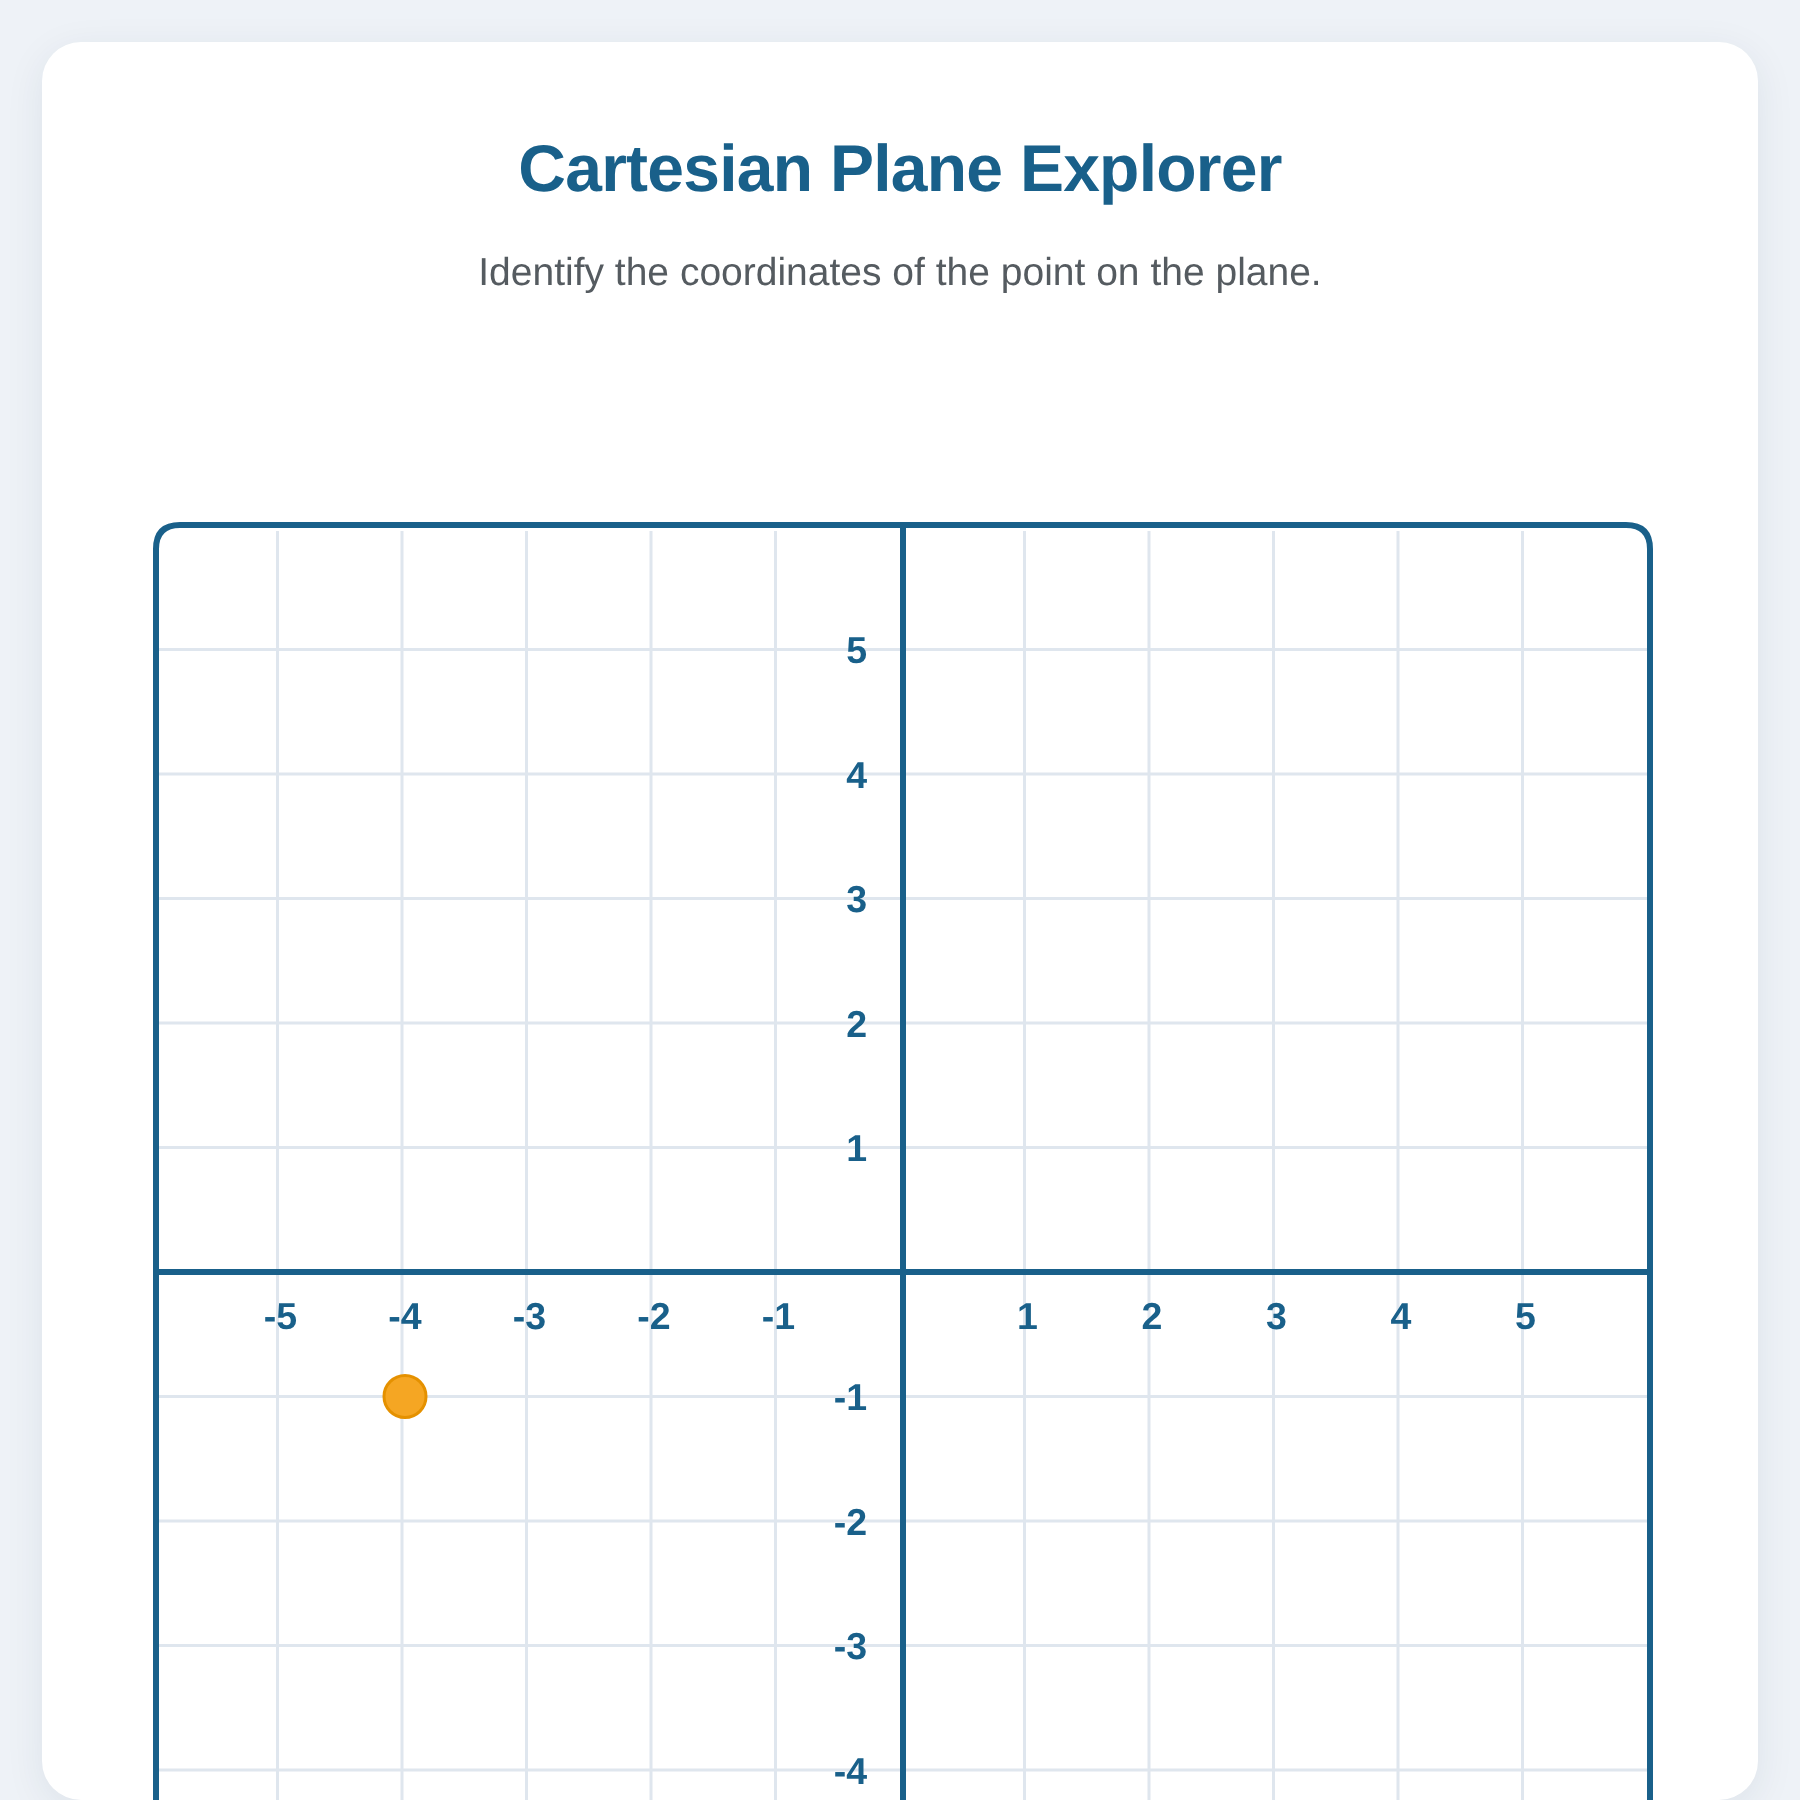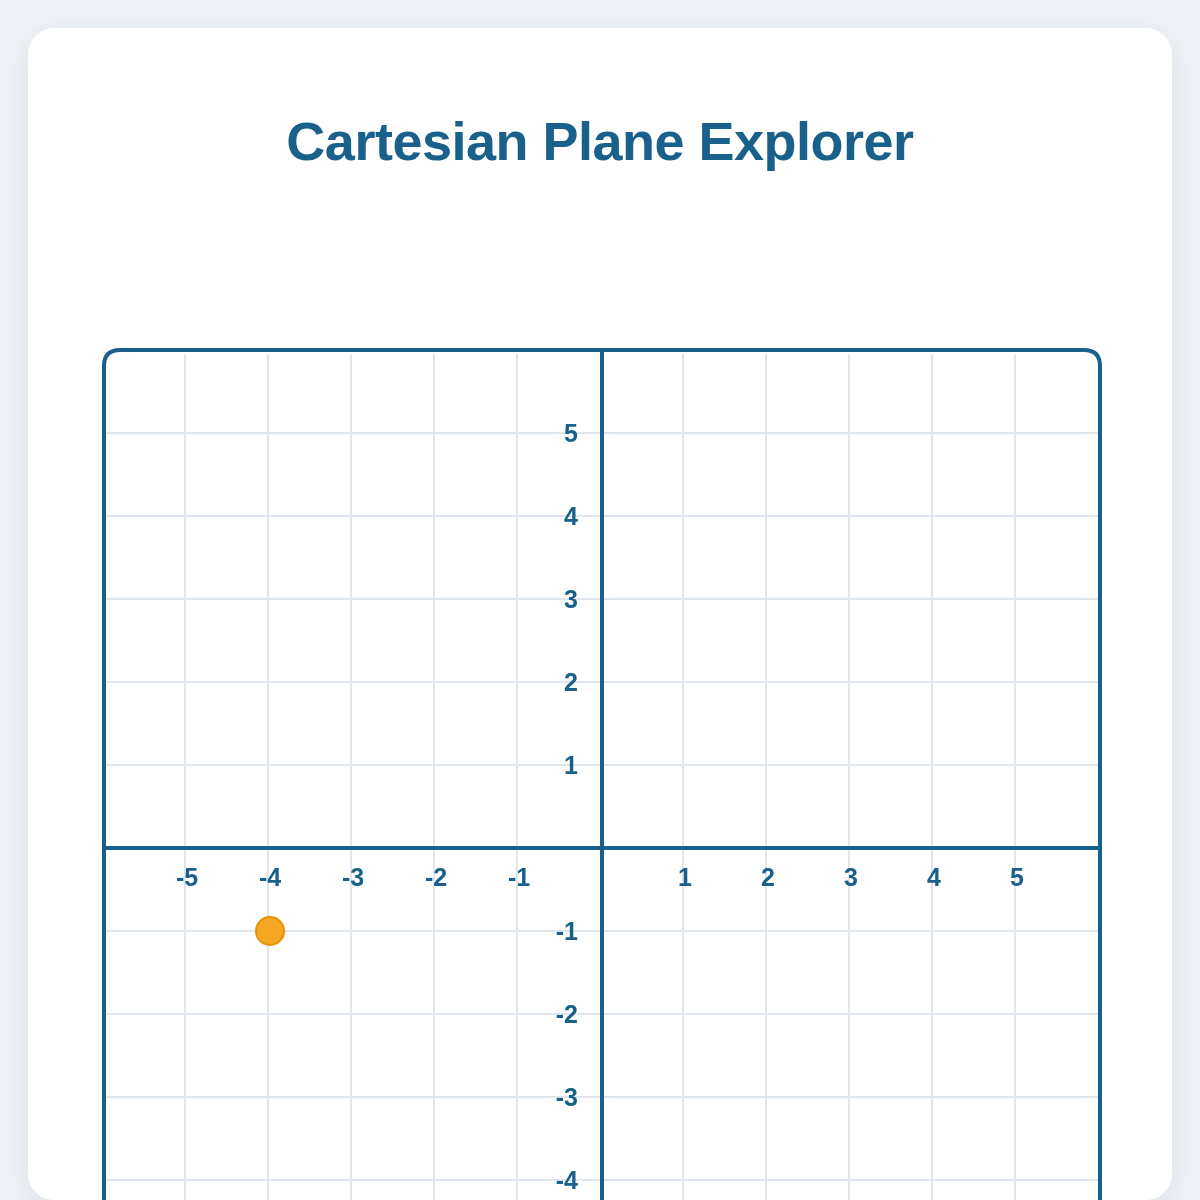--- a/index.html
+++ b/index.html
@@ -16,23 +16,23 @@
     top: 28px;
     width: 1144px;
     height: 1172px;
     background: #ffffff;
     border-radius: 26px;
     box-shadow: 0 6px 26px rgba(30, 50, 80, 0.08);
     overflow: hidden;
   }
   #title {
     margin: 0;
-    padding-top: 82px;
+    padding-top: 60px;
     text-align: center;
-    font-size: 54px;
+    font-size: 44px;
     font-weight: bold;
     letter-spacing: -0.5px;
     color: #19608a;
   }
   #subtitle {
     margin: 0;
     padding-top: 28px;
     text-align: center;
     font-size: 26px;
     color: #555b60;
@@ -55,20 +55,21 @@
     font-weight: bold;
   }
   .point-dot { fill: #f5a623; stroke: #e59100; stroke-width: 2; }
 </style>
 </head>
 <body>
 
 <div id="card">
 
   <h1 id="title">Cartesian Plane Explorer</h1>
+  <p id="subtitle">Identify the coordinates of the point on the plane.</p>
 
   <div id="plot-wrap">
     <svg width="1000" height="900" viewBox="0 0 1000 900">
 
       <g>
         <line class="grid-line" x1="83" y1="30" x2="83" y2="900"></line>
         <line class="grid-line" x1="166" y1="30" x2="166" y2="900"></line>
         <line class="grid-line" x1="249" y1="30" x2="249" y2="900"></line>
         <line class="grid-line" x1="332" y1="30" x2="332" y2="900"></line>
         <line class="grid-line" x1="415" y1="30" x2="415" y2="900"></line>

